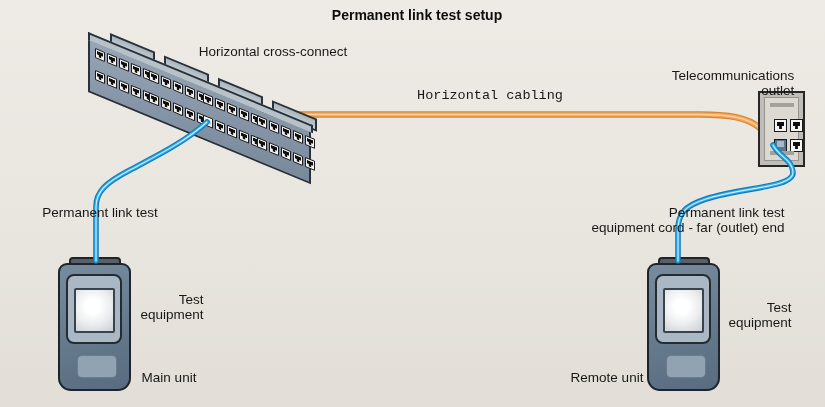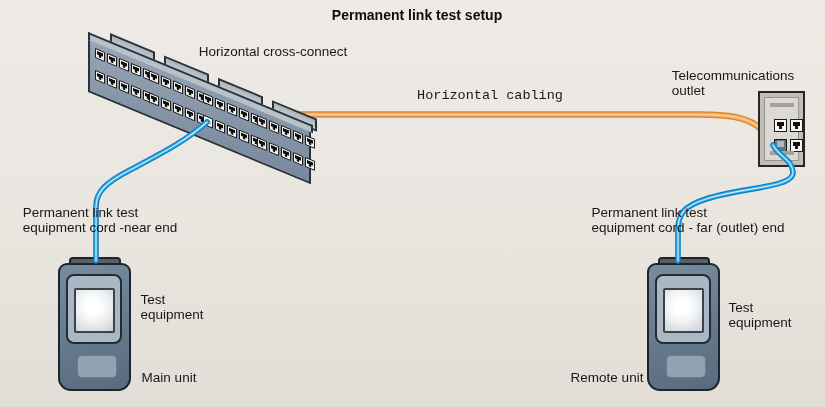--- a/index.html
+++ b/index.html
@@ -7,21 +7,21 @@
   .stage {
     position: relative; width: 825px; height: 407px; overflow: hidden;
     background: linear-gradient(180deg, #eeebe6 0%, #e9e5df 55%, #e2ded7 100%);
     font-family: "Liberation Sans", sans-serif; color:#161616;
   }
   svg.layer { position:absolute; left:0; top:0; width:825px; height:407px; pointer-events:none; }
   #orange-layer { z-index:1; }
   #blue-layer { z-index:3; }
 
   
-  .lbl { position:absolute; z-index:4; text-align:left; transform:translateX(-50%);
+  .lbl { position:absolute; z-index:4; text-align:right; transform:translateX(-50%);
          font-size:13.5px; line-height:14.5px; white-space:nowrap; color:#181818; }
   .title { position:absolute; z-index:4; left:417px; top:7px; transform:translateX(-50%);
            font-size:14px; font-weight:bold; white-space:nowrap; color:#0d0d0d; }
   .lbl-panel   { left:273px; top:45px; }
   .lbl-cabling { left:490px; top:89px;font-family:Liberation Mono, monospace; }
   .lbl-outlet  { left:733px; top:69px; }
   .lbl-near    { left:100px; top:206px; }
   .lbl-far     { left:688px; top:206px; }
   .lbl-te-left { left:172px; top:293px; }
   .lbl-te-right{ left:760px; top:301px; }
@@ -297,21 +297,20 @@
 
   <div class="lbl lbl-cabling">Horizontal cabling</div>
 
   <div class="lbl lbl-outlet">
     <div>Telecommunications</div>
     <div>outlet</div>
   </div>
 
   <div class="lbl lbl-near">
     <div>Permanent link test</div>
-    <div>equipment cord -near end</div>
   </div>
 
   <div class="lbl lbl-far">
     <div>Permanent link test</div>
     <div>equipment cord - far (outlet) end</div>
   </div>
 
   <div class="lbl lbl-te-left">
     <div>Test</div>
     <div>equipment</div>

